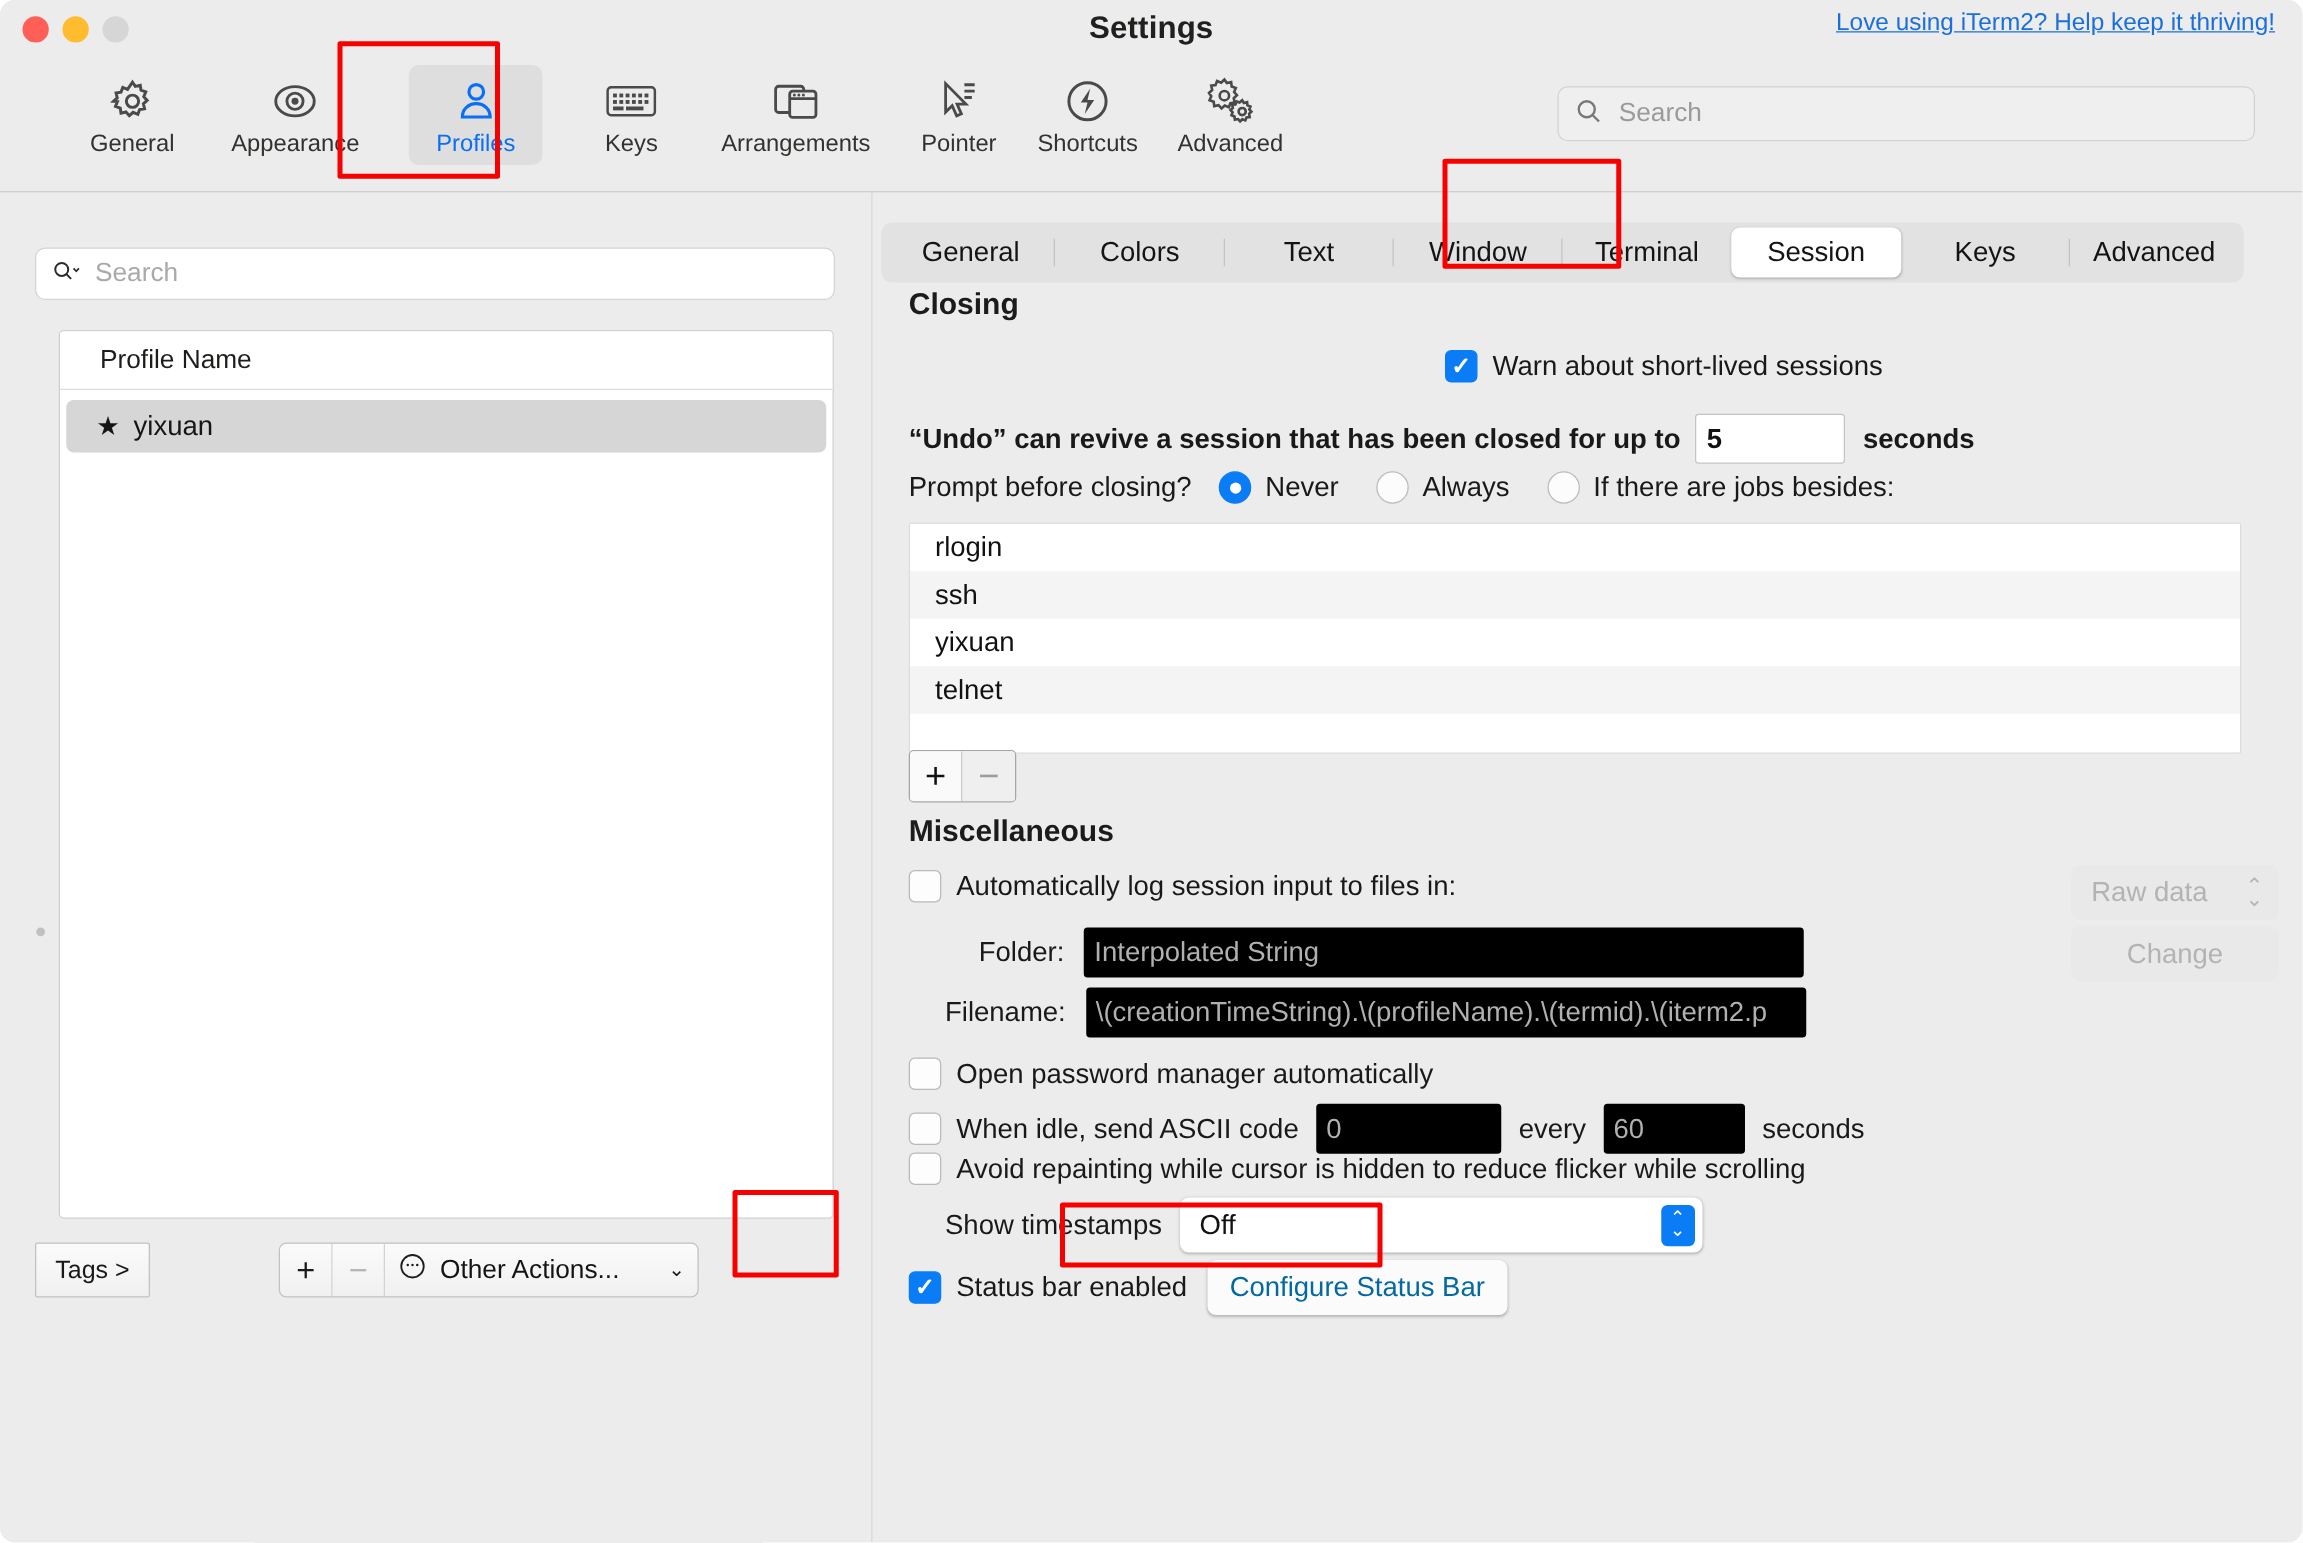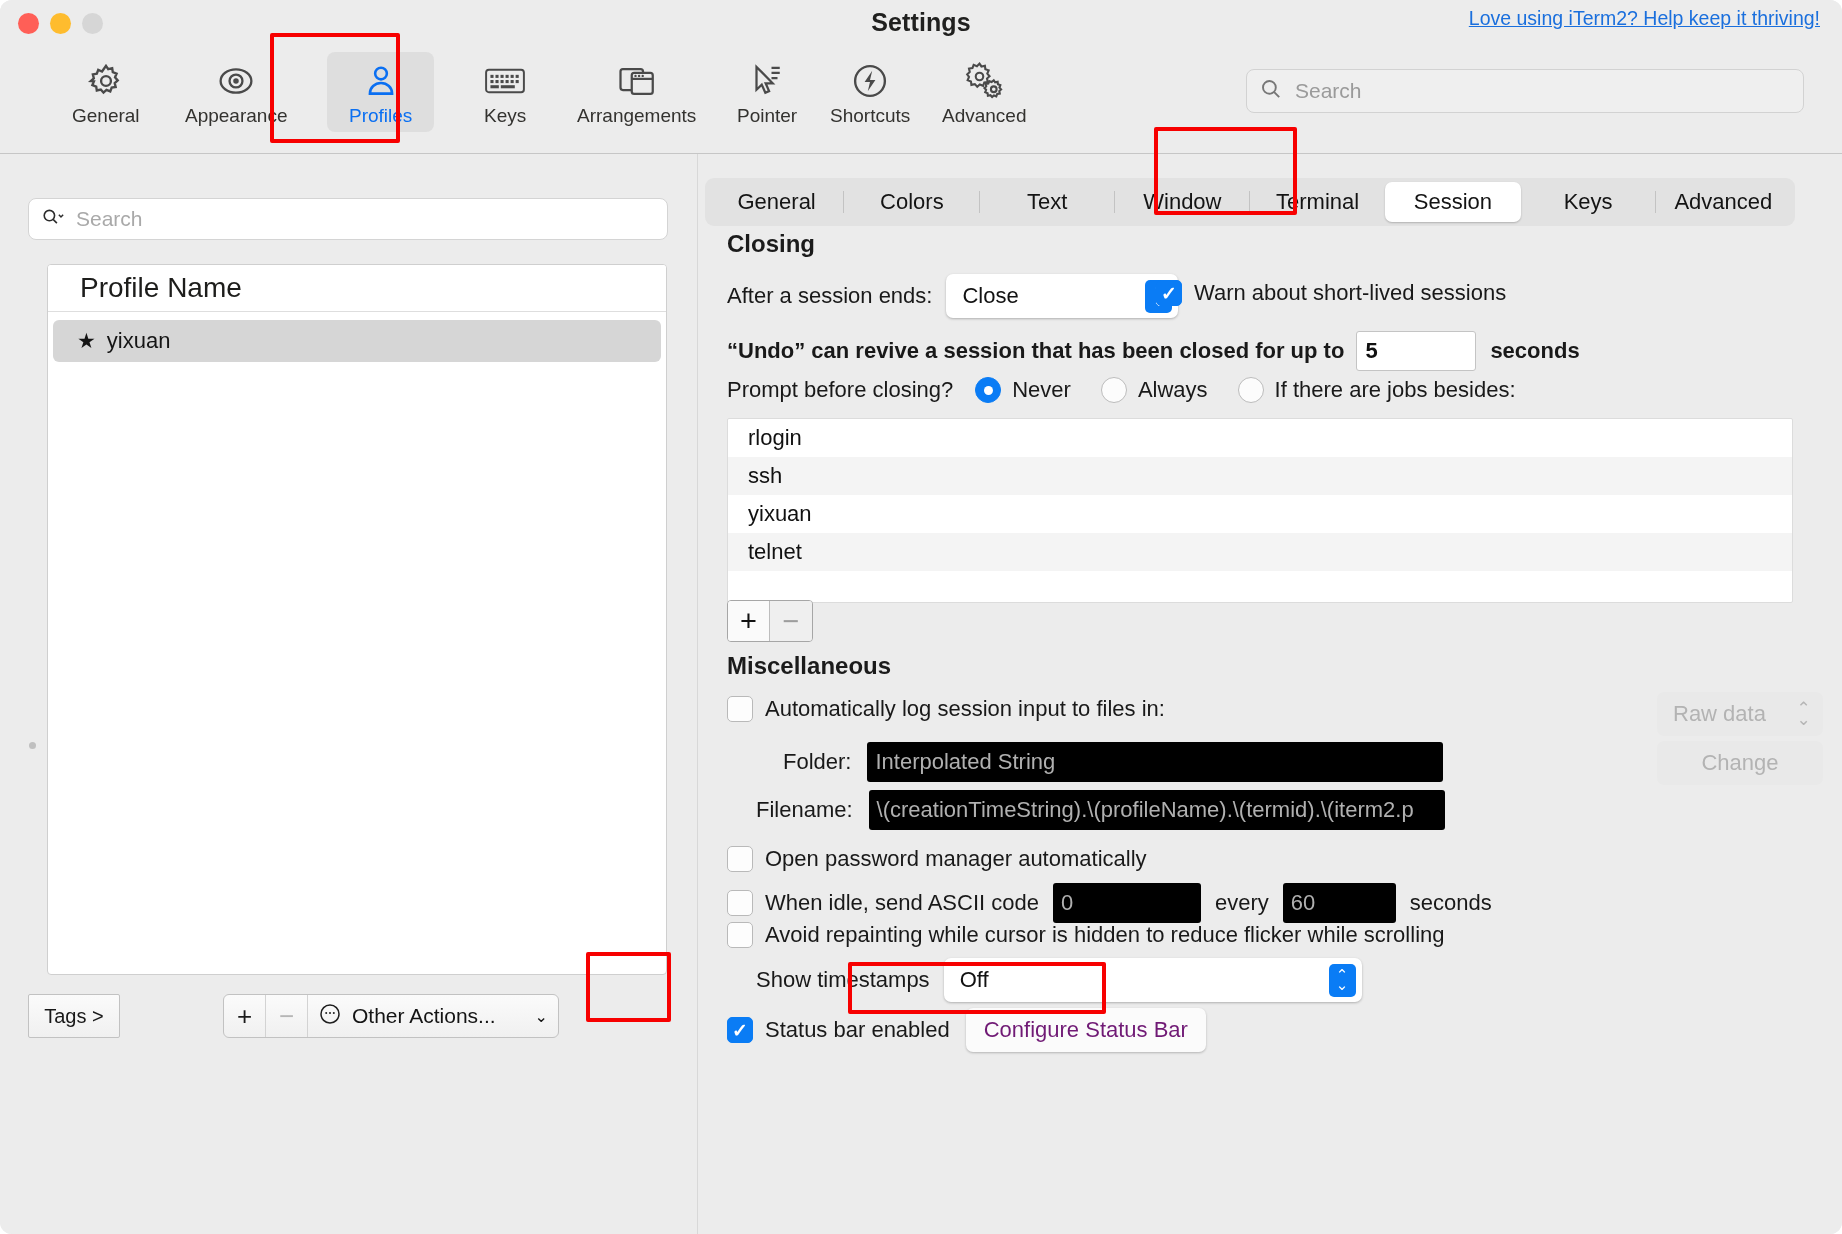--- a/index.html
+++ b/index.html
@@ -111,21 +111,21 @@
     width: 620px; height: 711px;
     background: #ffffff;
     border: 1px solid #cfcfcf;
     border-radius: 4px;
     overflow: hidden;
   }
   .pt-header {
     height: 47px;
     display: flex; align-items: center;
     padding-left: 32px;
-    font-size: 28px; color: #1d1d1b;
+    font-size: 21px; color: #1d1d1b;
     border-bottom: 1px solid #dedede;
     background: #ffffff;
   }
   .pt-row {
     margin: 8px 5px 0 5px;
     height: 42px;
     display: flex; align-items: center;
     padding-left: 24px;
     border-radius: 6px;
     font-size: 22px; color: #151515;
@@ -301,21 +301,21 @@
   }
   .addrm .b.minus { background: #efefef; color: #9d9d9d; }
   .addrm .b.plus { border-right: 1px solid #bdbdbd; }
 
   .btn {
     height: 44px;
     background: #fbfbfb;
     border-radius: 7px;
     box-shadow: 0 1px 2.4px rgba(0,0,0,.24);
     display: flex; align-items: center; justify-content: center;
-    font-size: 22px; color: #701a75;
+    font-size: 22px; color: #0369a1;
     padding: 0 18px;
   }
   .btn.disabled { background: #e9e9e9; box-shadow: none; color: #b3b3b3; }
 </style>
 </head>
 <body>
 
 <div class="window">
 
   <div class="titlebar">
@@ -518,30 +518,20 @@
       </div>
       <div class="tab">
         <span>Advanced</span>
       </div>
     </div>
 
     <div class="content">
 
       <div class="sec-title" style="left:29px; top:-2px;">Closing</div>
 
-      <div class="row" style="left:29px; top:42px;">
-        <span class="lbl">After a session ends:</span>
-        <div class="popup" style="width:232px; margin-left:14px;">
-          <span class="val">Close</span>
-          <span class="stepper">
-              <span>⌃</span>
-              <span>⌄</span>
-            </span>
-        </div>
-      </div>
 
       <div class="row" style="left:458px; top:48px;">
         <span class="cb on"></span>
         <span class="lbl" style="margin-left:12px;">Warn about short-lived sessions</span>
       </div>
 
       <div class="row" style="left:29px; top:99px;font-weight:bold;">
         <span class="lbl">“Undo” can revive a session that has been closed for up to</span>
         <div class="tf" style="width:120px; margin-left:12px;">5</div>
         <span class="lbl" style="margin-left:14px;">seconds</span>

